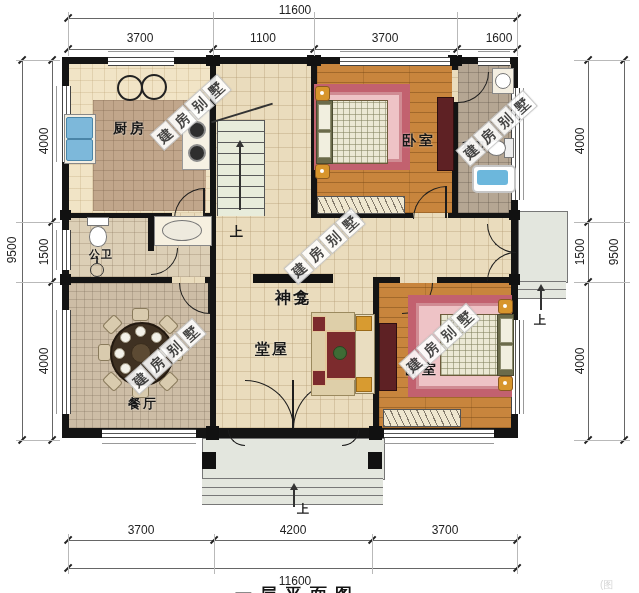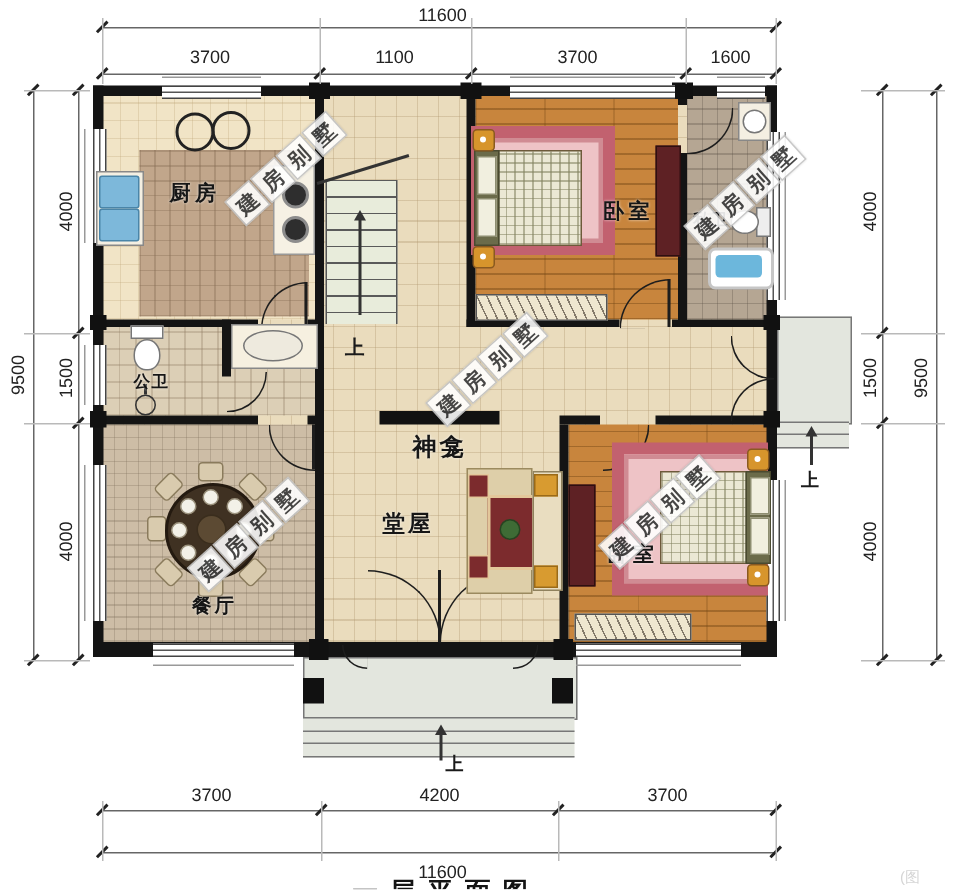--- a/index.html
+++ b/index.html
@@ -304,21 +304,21 @@
       <span class="wmtile">墅</span>
     </div>
 
   <div class="dim" style="left:250px;top:3px;width:90px;">11600</div>
   <div class="dl" style="left:68px;top:18px;width:450px;height:1px;"></div>
   <div class="tk" style="left:63px;top:17px;"></div>
   <div class="tk" style="left:512px;top:17px;"></div>
   <div class="dim" style="left:105px;top:31px;width:70px;">3700</div>
   <div class="dim" style="left:228px;top:31px;width:70px;">1100</div>
   <div class="dim" style="left:350px;top:31px;width:70px;">3700</div>
-  <div class="dim" style="left:452px;top:31px;width:70px;">1600</div>
+  <div class="dim" style="left:464px;top:31px;width:70px;">1600</div>
   <div class="dl" style="left:68px;top:49px;width:450px;height:1px;"></div>
   <div class="tk" style="left:63px;top:48px;"></div>
   <div class="tk" style="left:208px;top:48px;"></div>
   <div class="tk" style="left:309px;top:48px;"></div>
   <div class="tk" style="left:452px;top:48px;"></div>
   <div class="tk" style="left:512px;top:48px;"></div>
   <div class="ext" style="left:68px;top:12px;width:1px;height:44px;"></div>
   <div class="ext" style="left:213px;top:12px;width:1px;height:44px;"></div>
   <div class="ext" style="left:314px;top:12px;width:1px;height:44px;"></div>
   <div class="ext" style="left:457px;top:12px;width:1px;height:44px;"></div>

